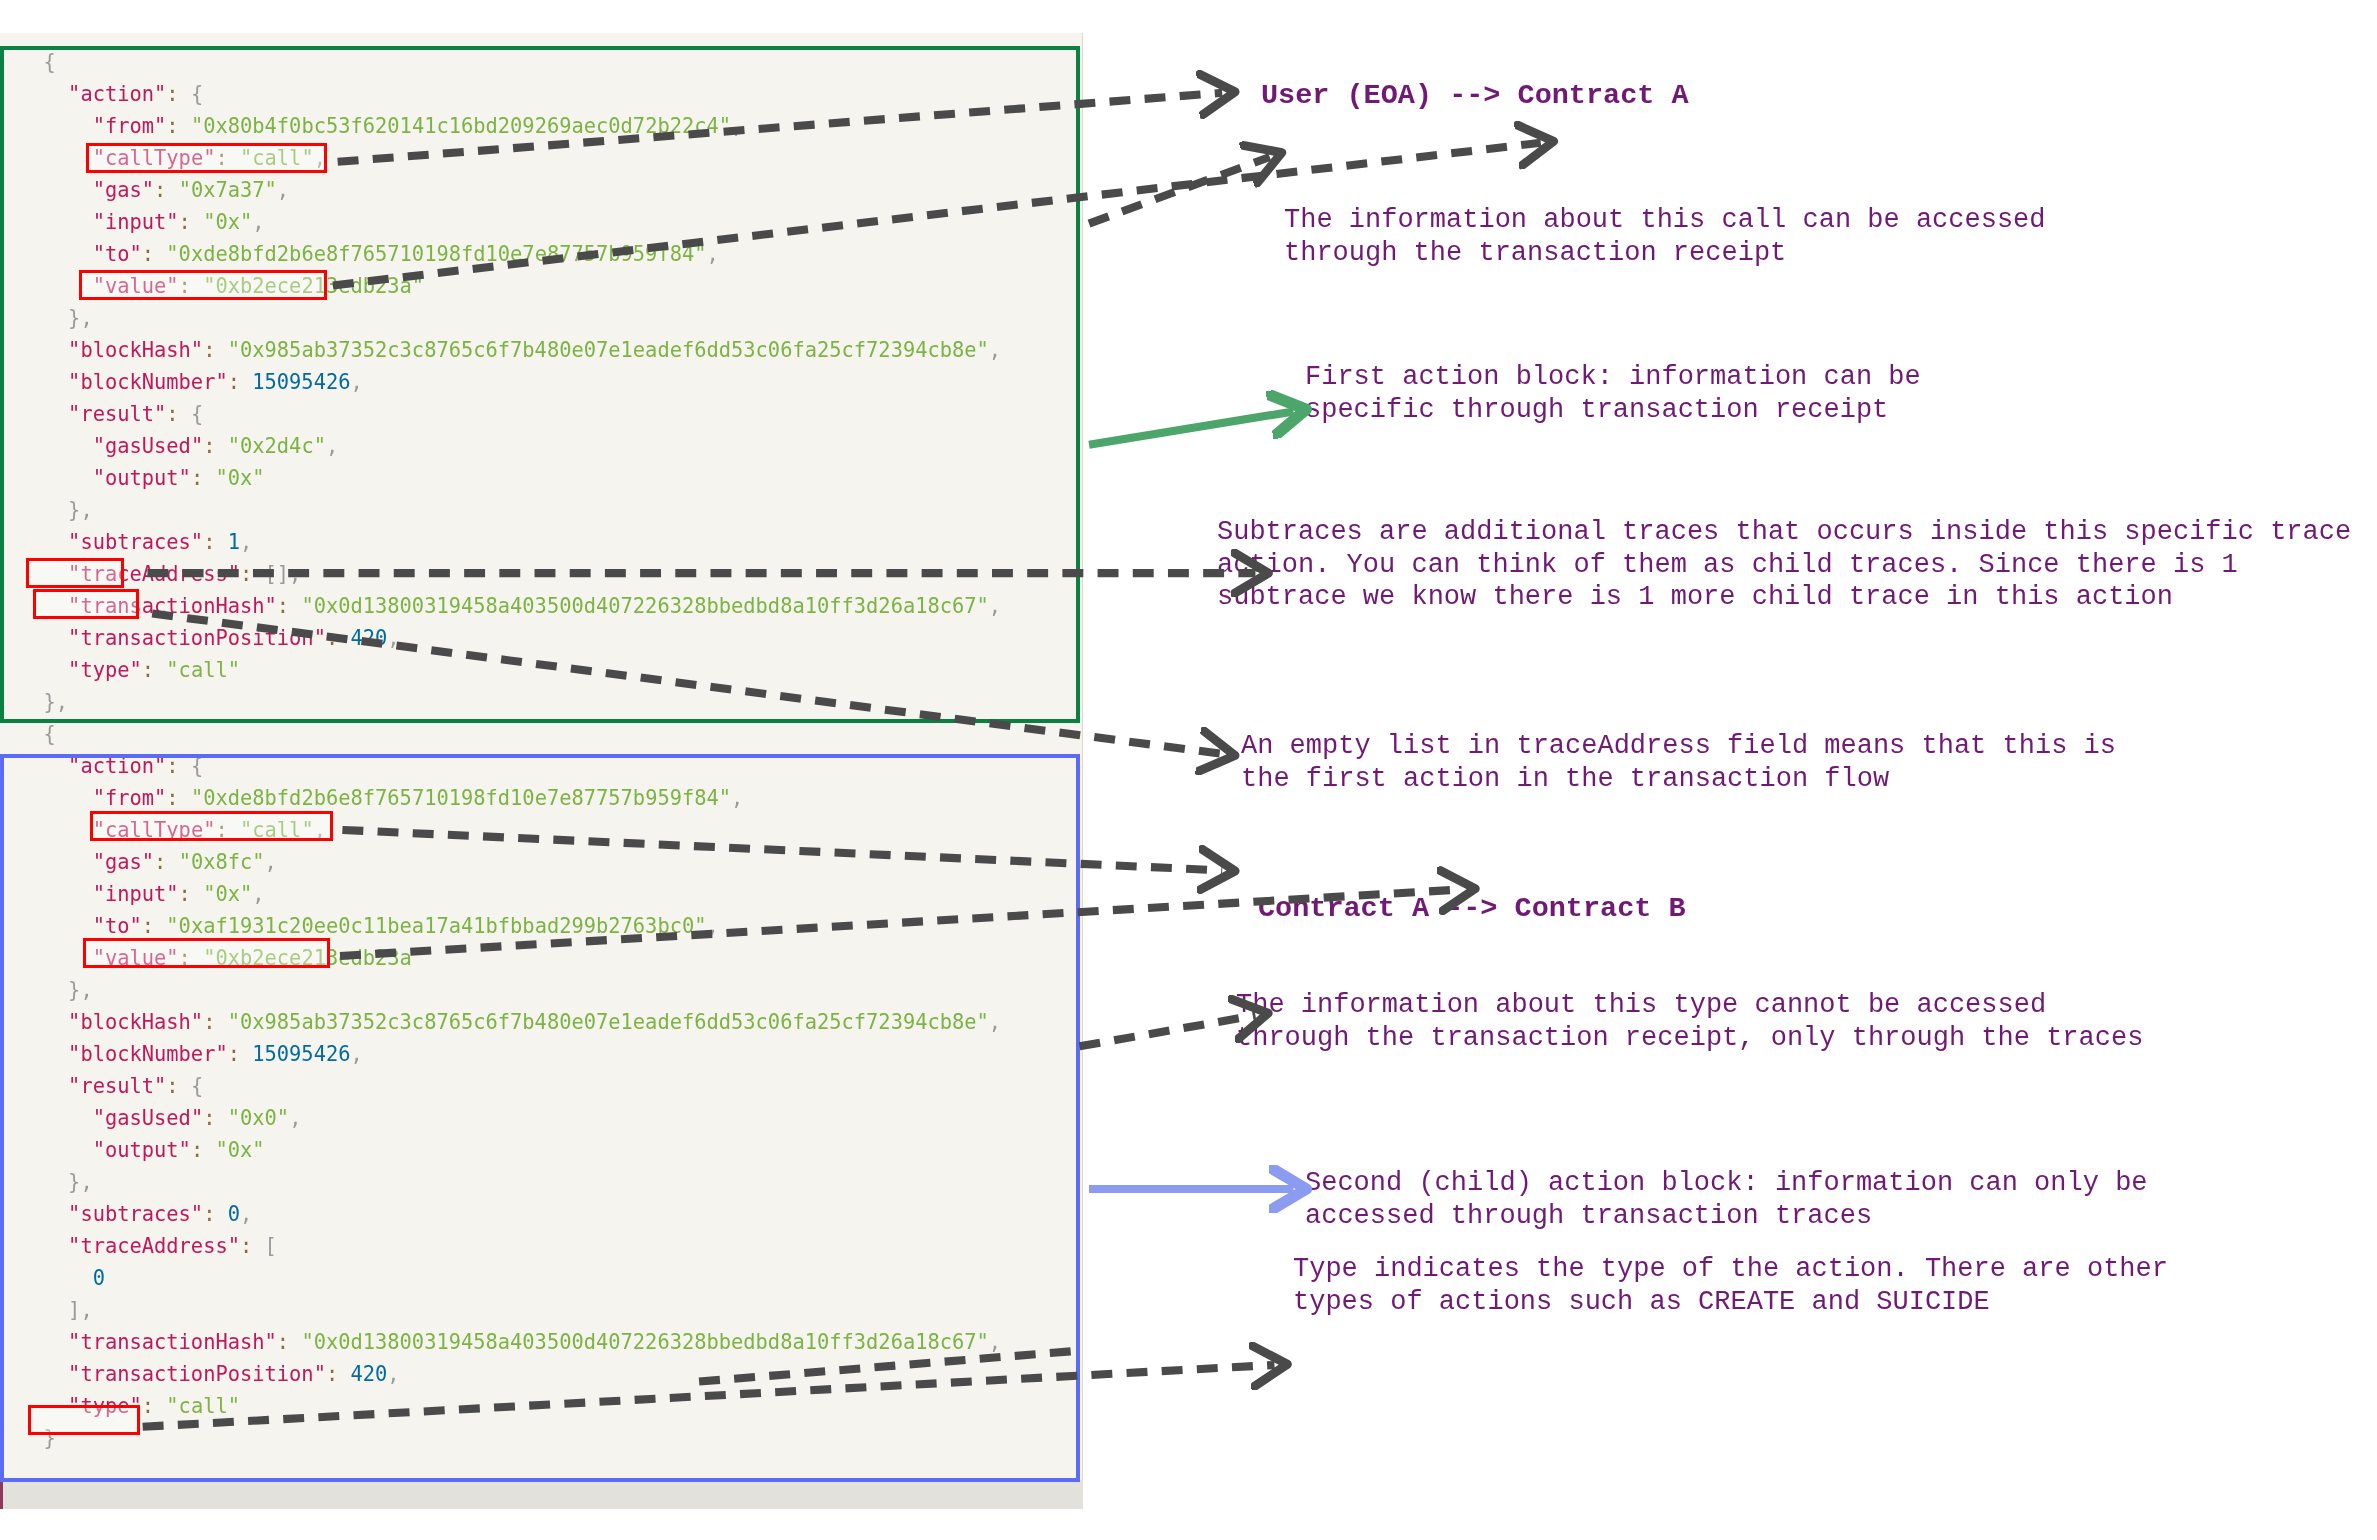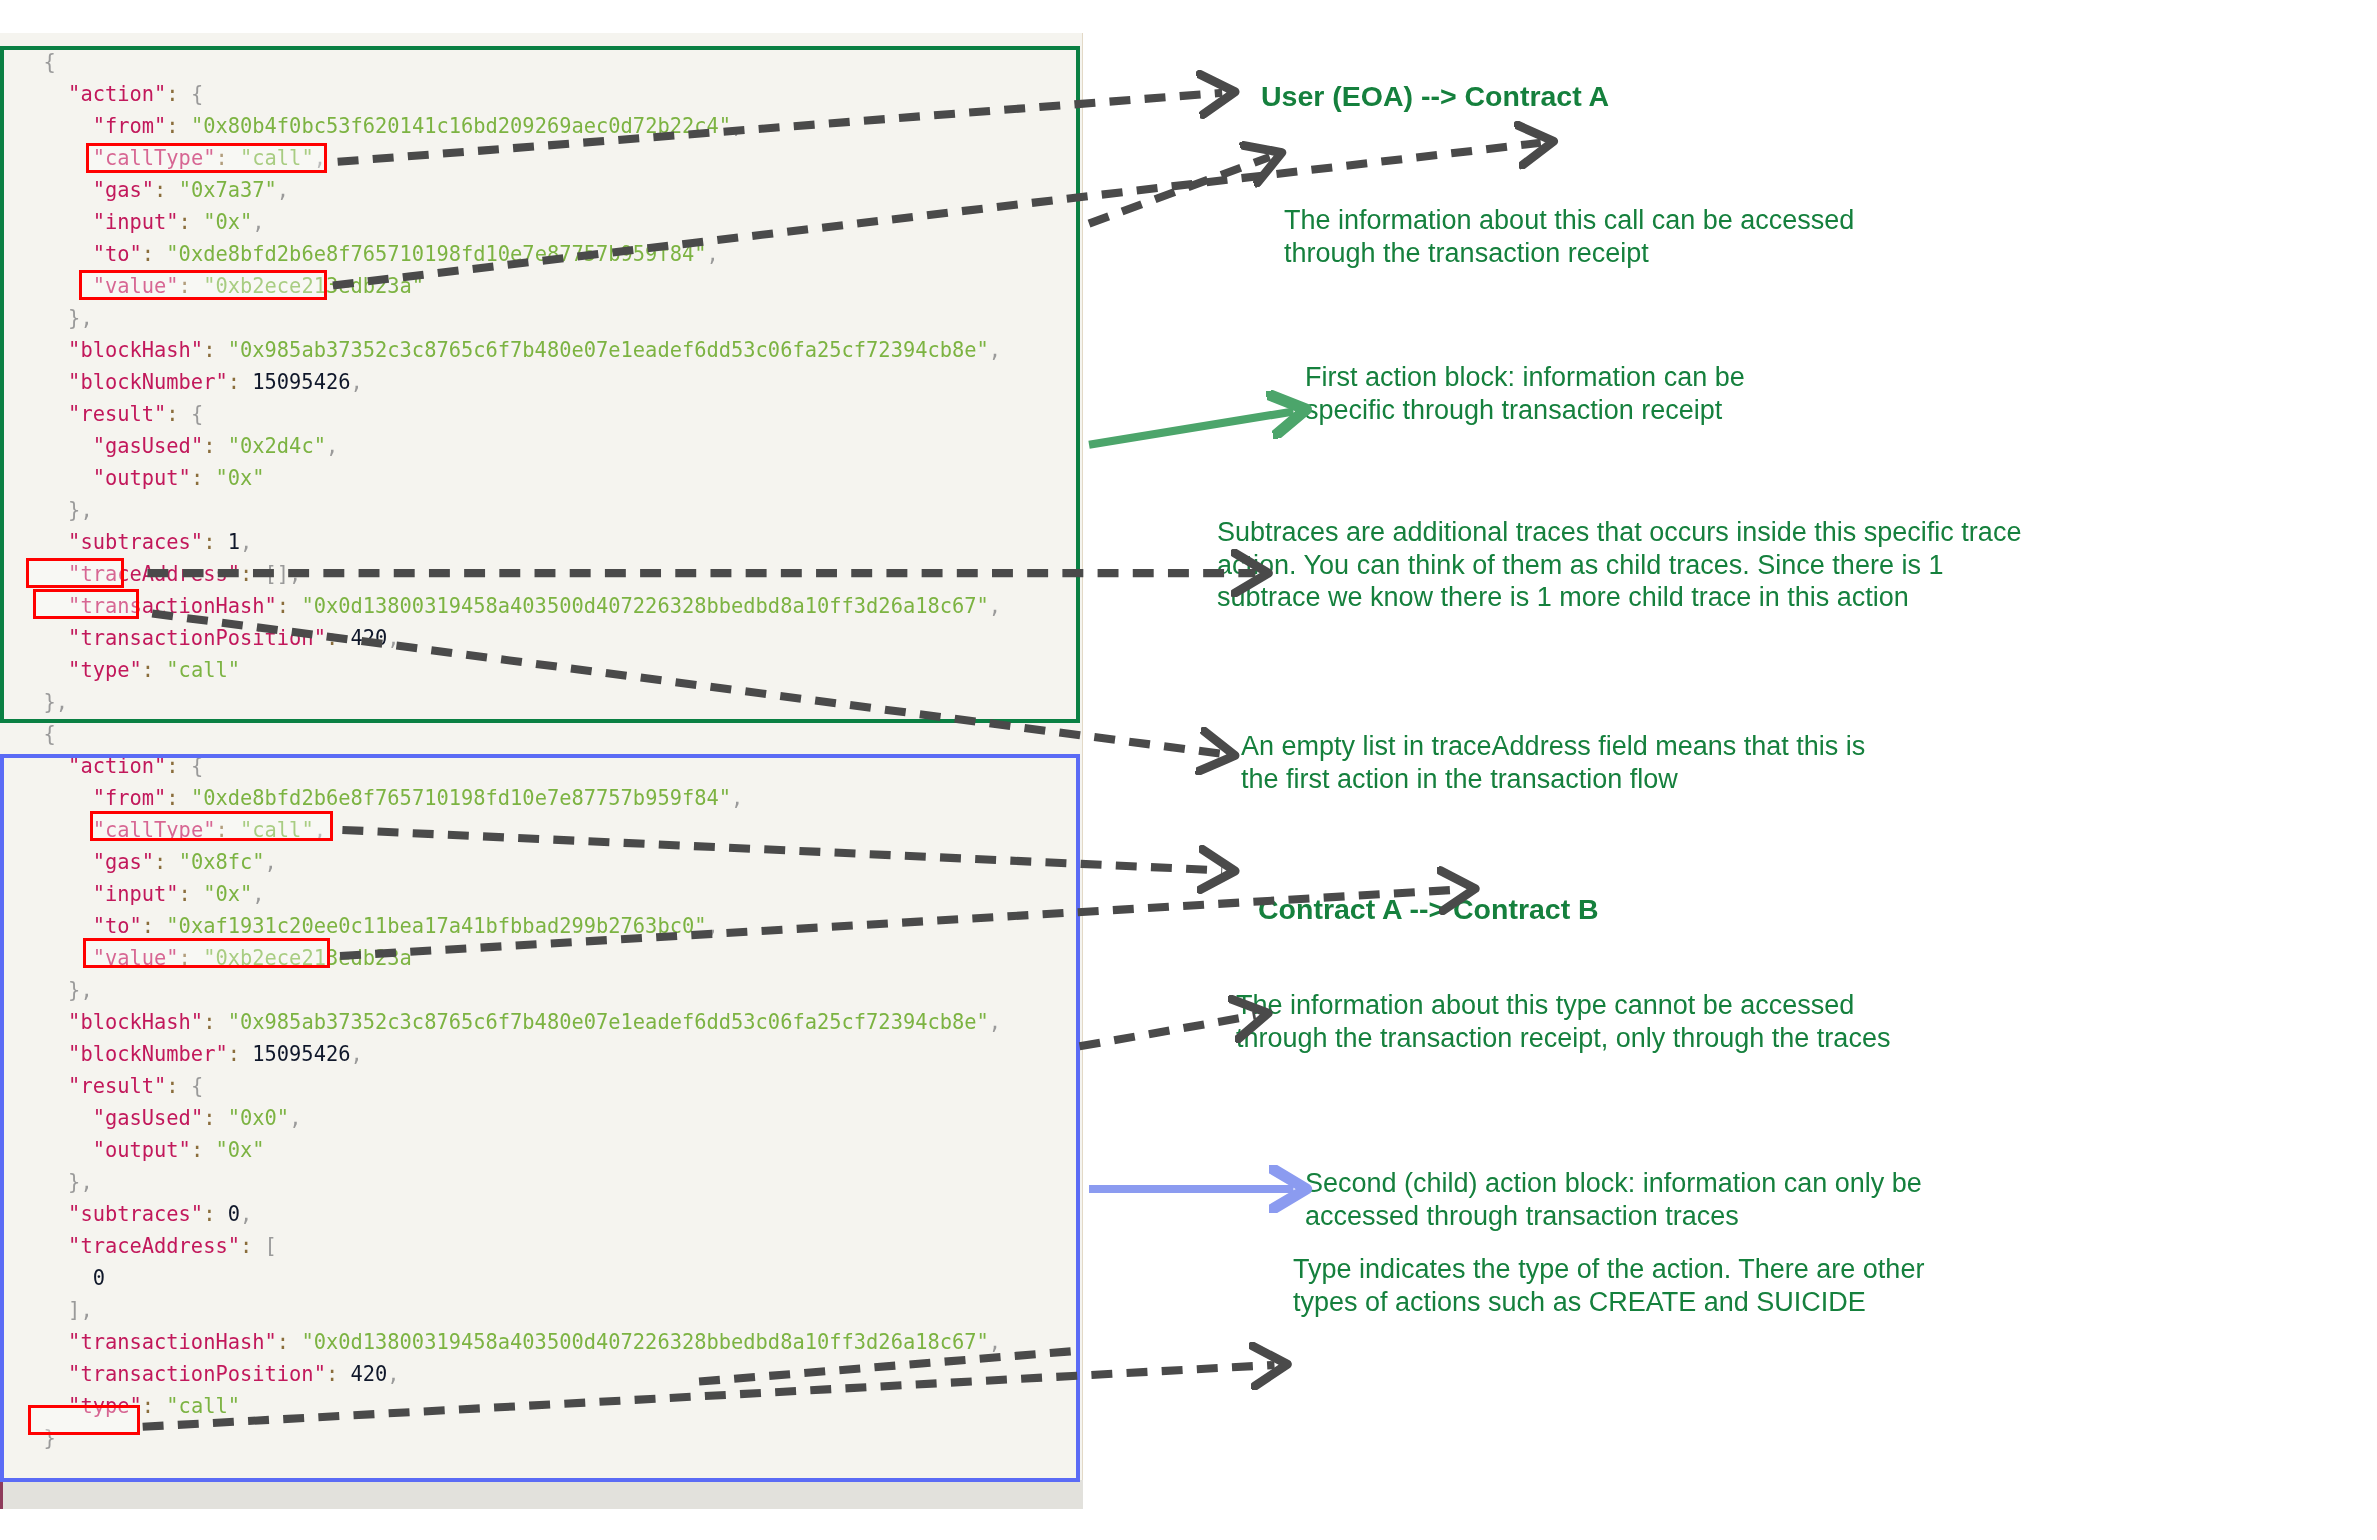--- a/index.html
+++ b/index.html
@@ -10,36 +10,36 @@
   #code-panel{position:absolute;left:0;top:33px;width:1083px;height:1455px;
               background:#F5F4EF;border-right:1.4px solid #E3D9C6;box-sizing:border-box;}
   #code-bottom-strip{position:absolute;left:0;top:1480px;width:1083px;height:28.5px;
               background:#E2E1DC;border-left:3.8px solid #8E3B5B;box-sizing:border-box;}
 
   pre.code{position:absolute;margin:0;left:0;top:0;
            font-family:"DejaVu Sans Mono","Liberation Mono",monospace;
            font-size:20.4px;line-height:32px;white-space:pre;color:#5a5a5a;}
   .k{color:#C2185B;}
   .s{color:#7CB342;}
-  .n{color:#0f172a;}
+  .n{color:#0369a1;}
   .p{color:#8a6d3b;}
   .b{color:#9a9a9a;}
 
   
   .outline{position:absolute;box-sizing:border-box;pointer-events:none;}
   #green-block{border:4.8px solid #0A8043;left:0;top:46px;width:1080px;height:677px;}
   #blue-block{border:4.8px solid #5B6BF5;left:0;top:754px;width:1080px;height:728px;}
 
   
   .hl{position:absolute;box-sizing:border-box;border:3.3px solid #FF0000;
       background:rgba(255,255,255,0.34);pointer-events:none;}
 
   
-  .ann{position:absolute;color:#15803d;font-size:27px;line-height:1.21;
-       font-family:Liberation Sans, sans-serif;}
+  .ann{position:absolute;color:#701a75;font-size:27px;line-height:1.21;
+       font-family:Liberation Mono, monospace;}
   .ann.bold{font-weight:bold;font-size:28.5px;}
   .ann.c{}
   .ann.l{text-align:left;}
 
   svg#arrows{position:absolute;left:0;top:0;width:2568px;height:1541px;
              pointer-events:none;overflow:visible;}
 </style>
 </head>
 <body>
 

